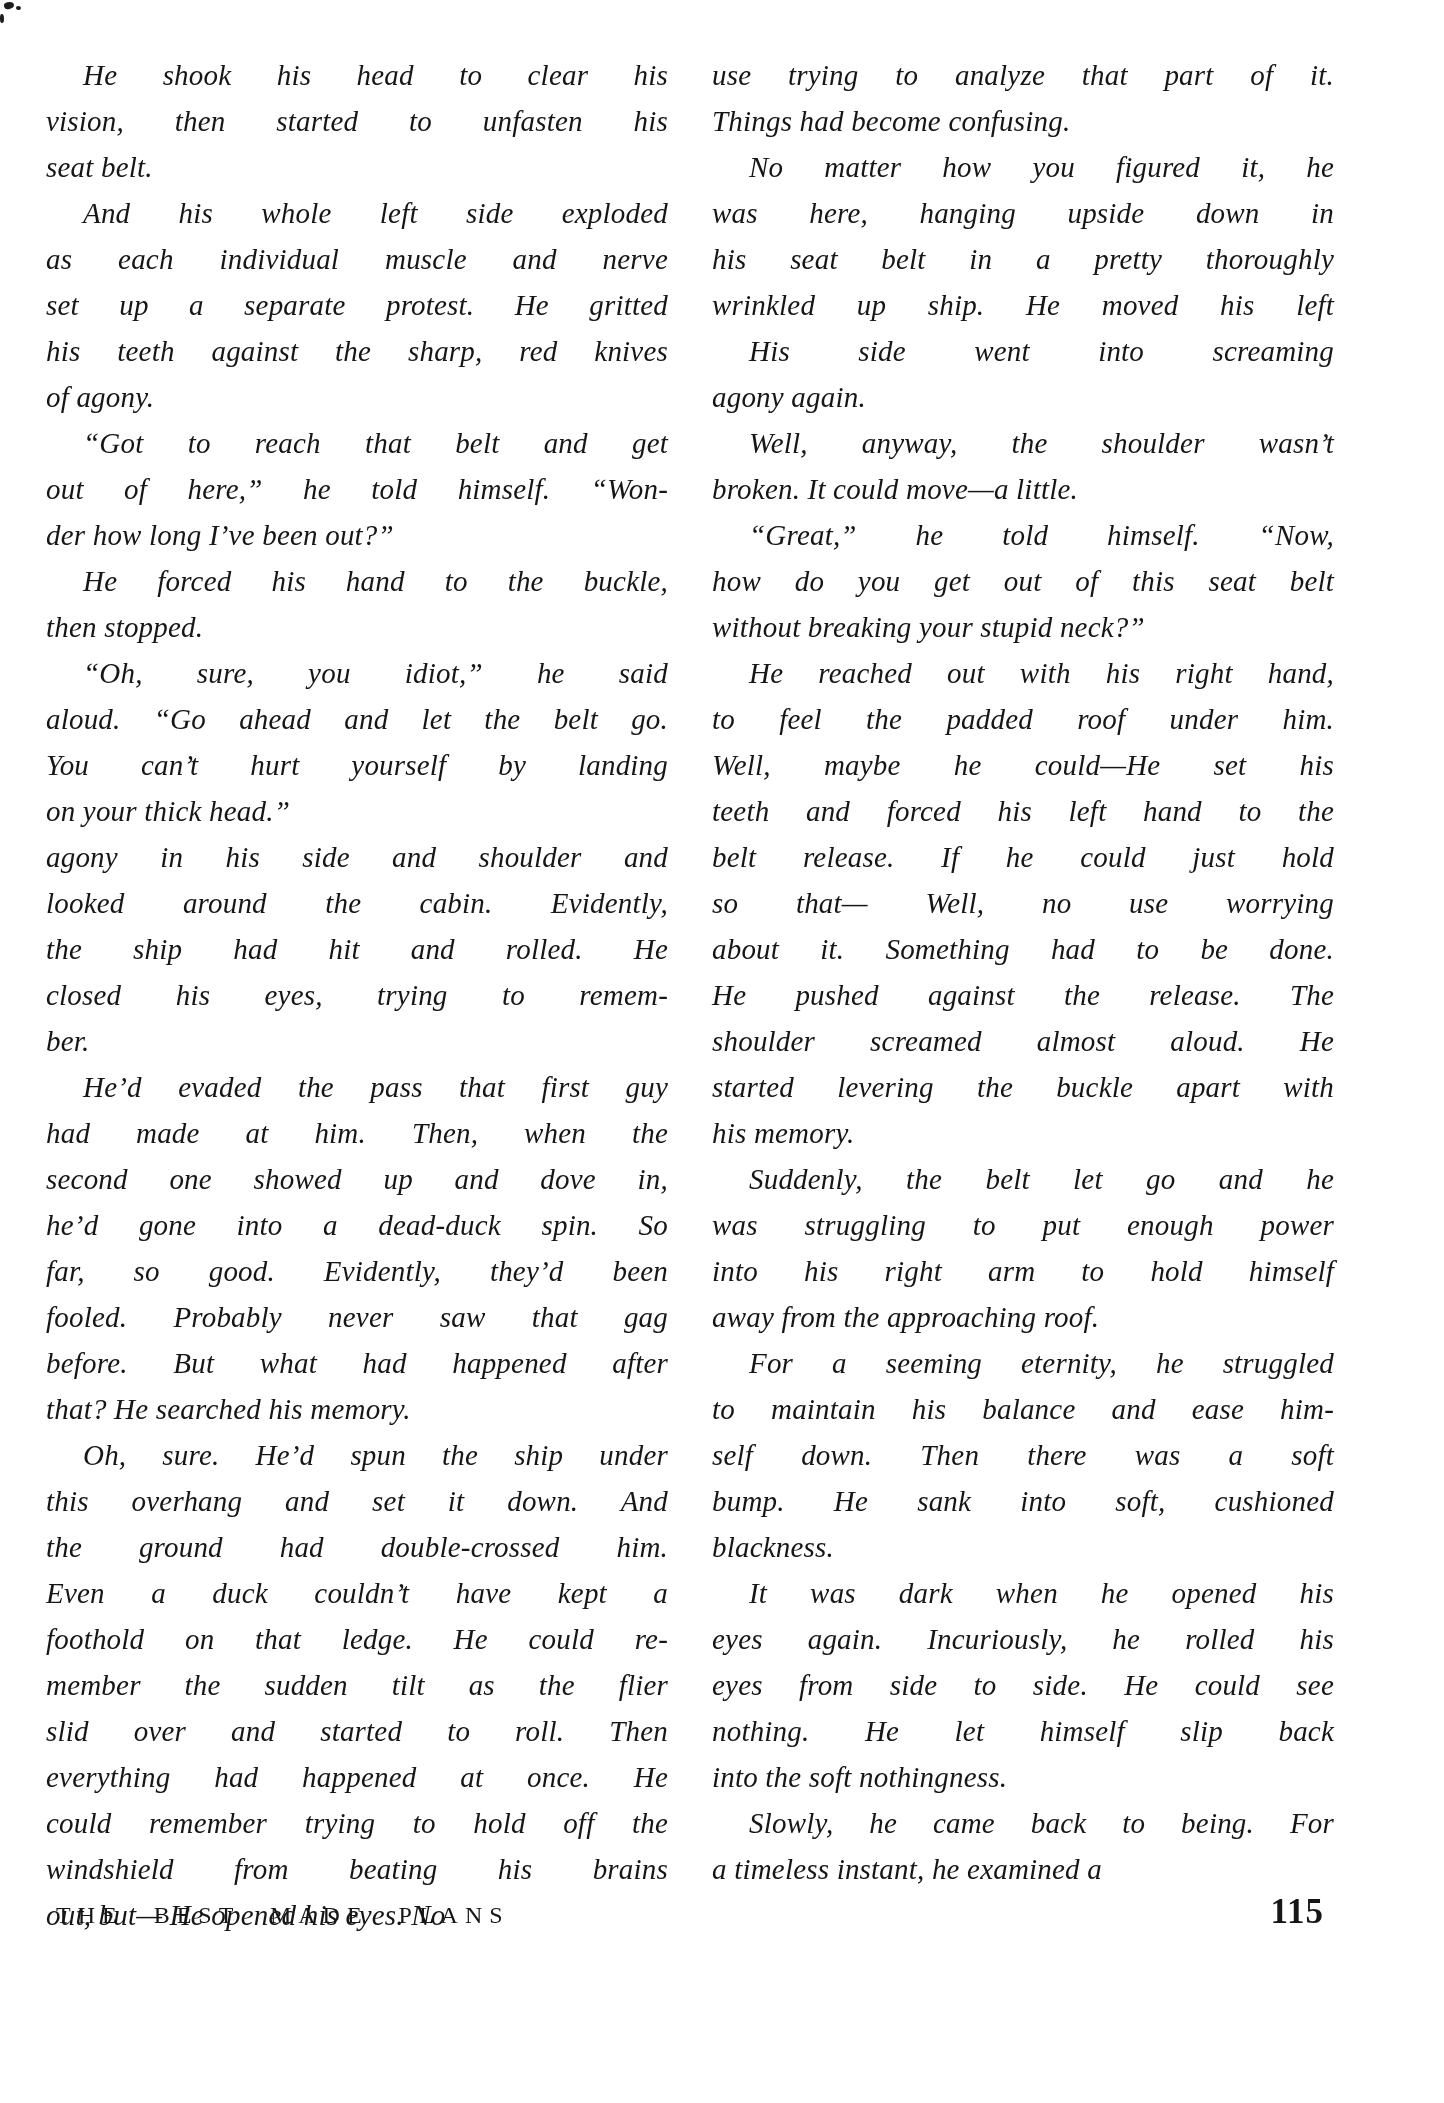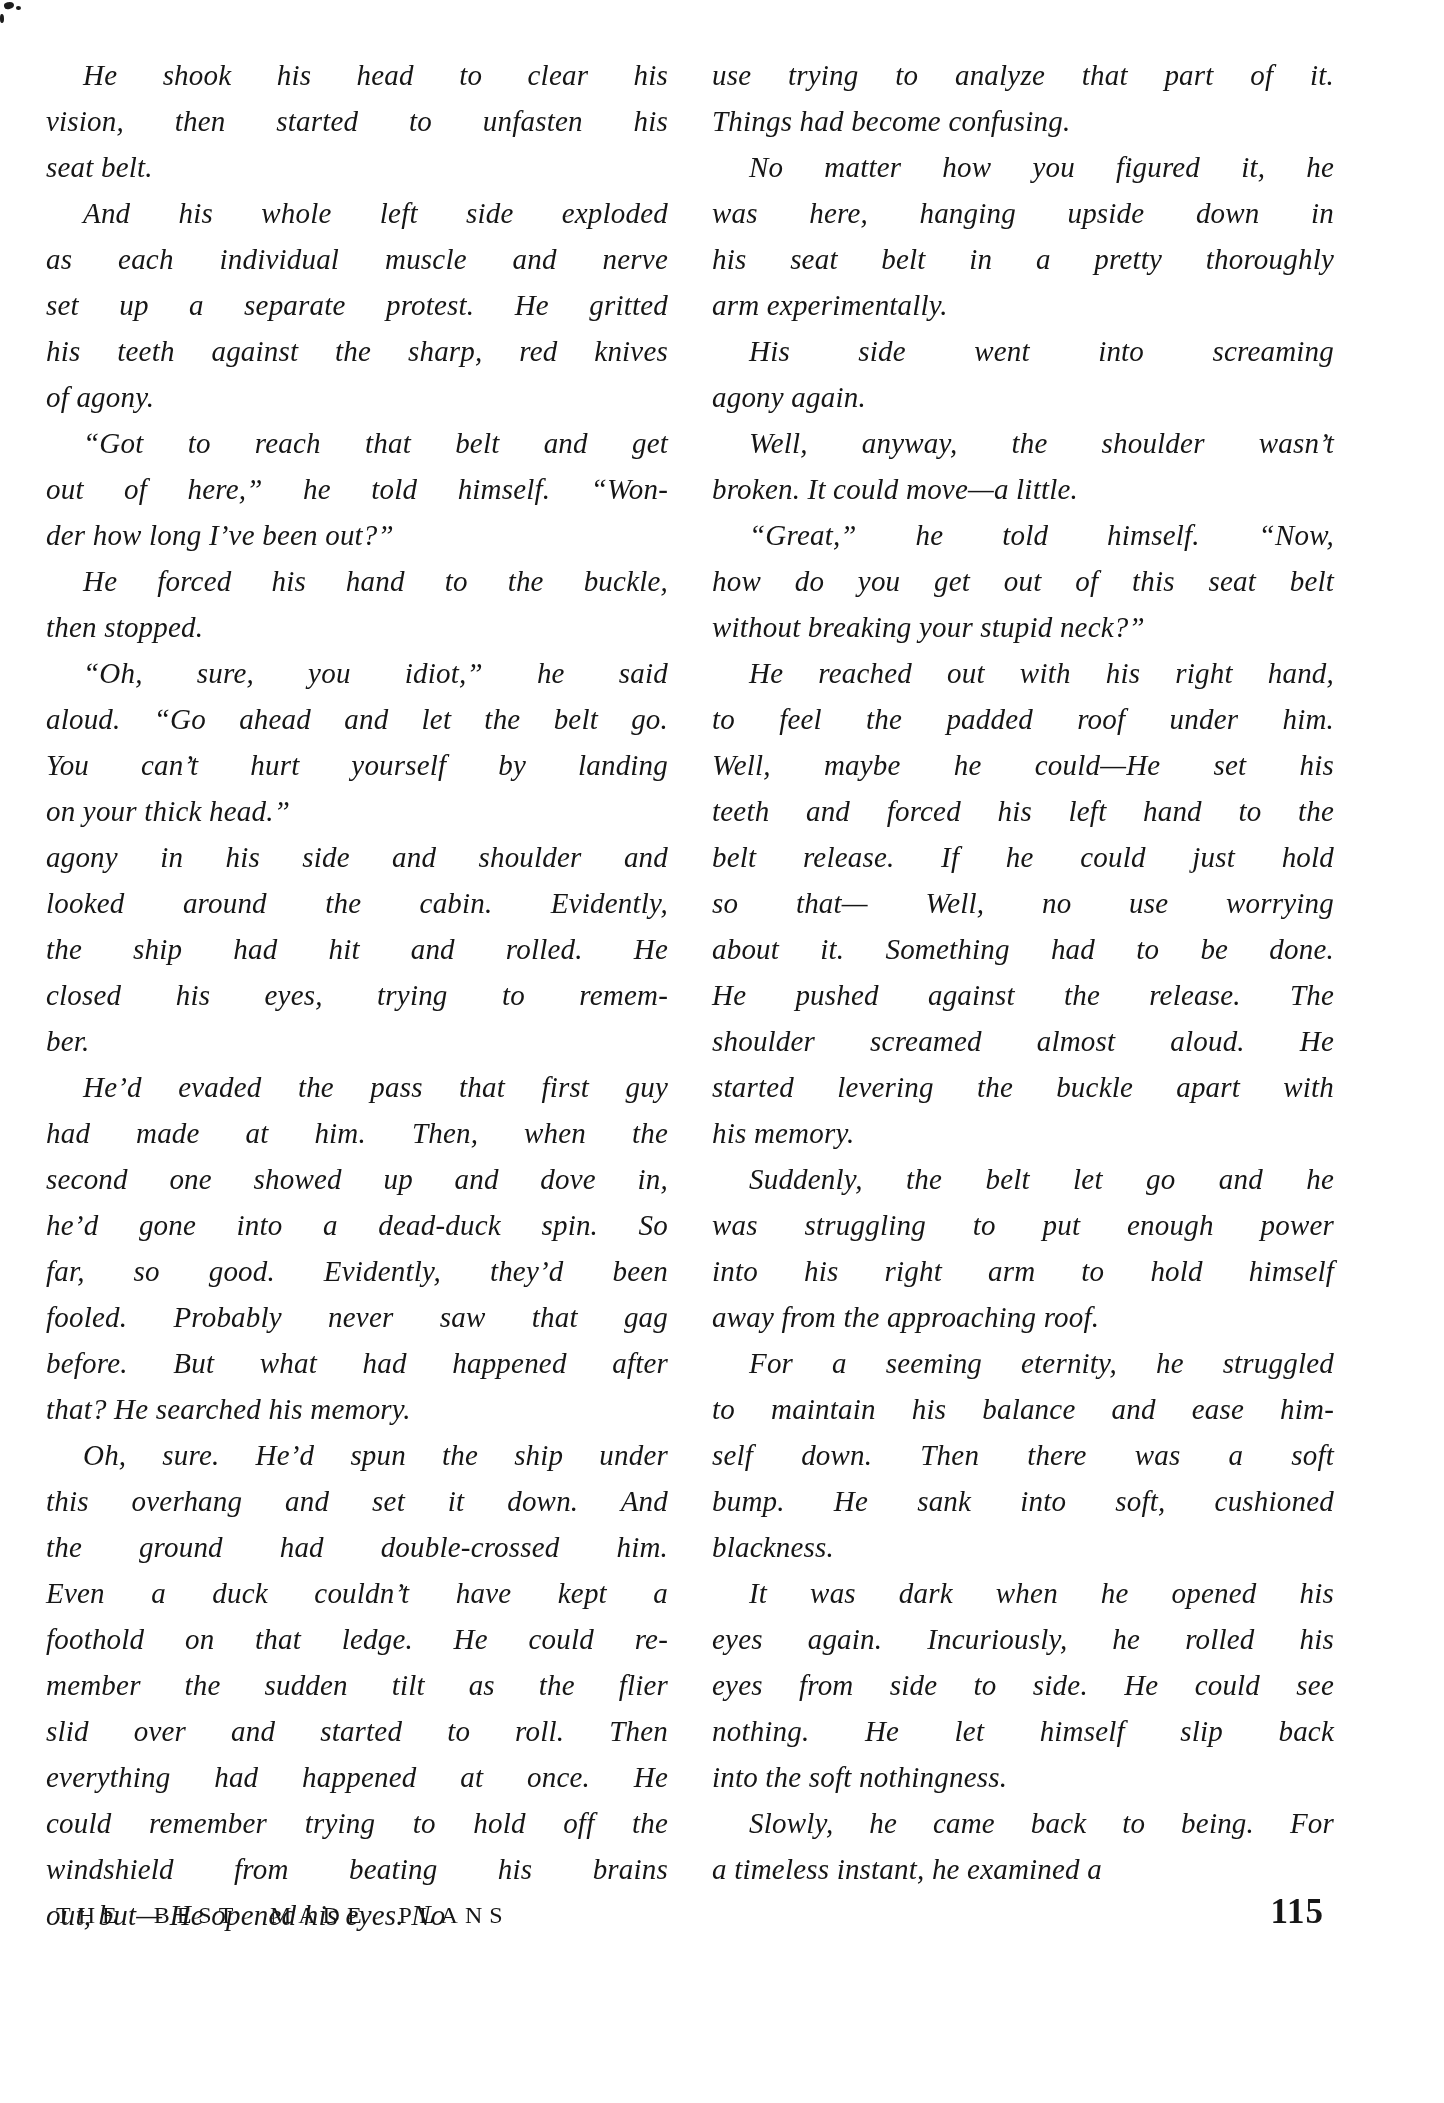--- a/index.html
+++ b/index.html
@@ -128,21 +128,21 @@
   </div>
 <div class="column" id="col-right">
     <div class="paragraph">
       <div class="line">use trying to analyze that part of it.</div>
       <div class="line last">Things had become confusing.</div>
     </div>
     <div class="paragraph">
       <div class="line indent">No matter how you figured it, he</div>
       <div class="line">was here, hanging upside down in</div>
       <div class="line">his seat belt in a pretty thoroughly</div>
-      <div class="line last">arm experimentally.</div>
+      <div class="line">wrinkled up ship. He moved his left</div>
     </div>
     <div class="paragraph">
       <div class="line indent">His side went into screaming</div>
       <div class="line last">agony again.</div>
     </div>
     <div class="paragraph">
       <div class="line indent">Well, anyway, the shoulder wasn’t</div>
       <div class="line last">broken. It could move—a little.</div>
     </div>
     <div class="paragraph">

